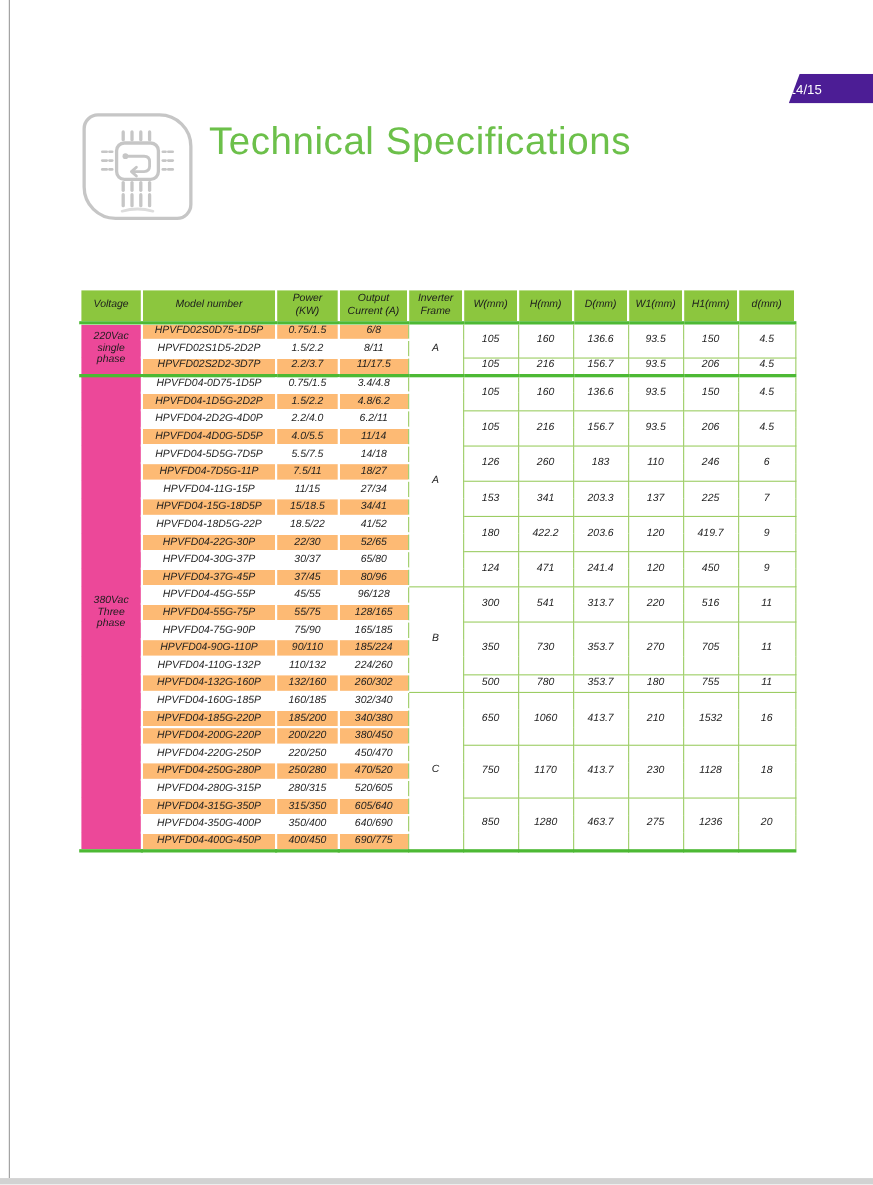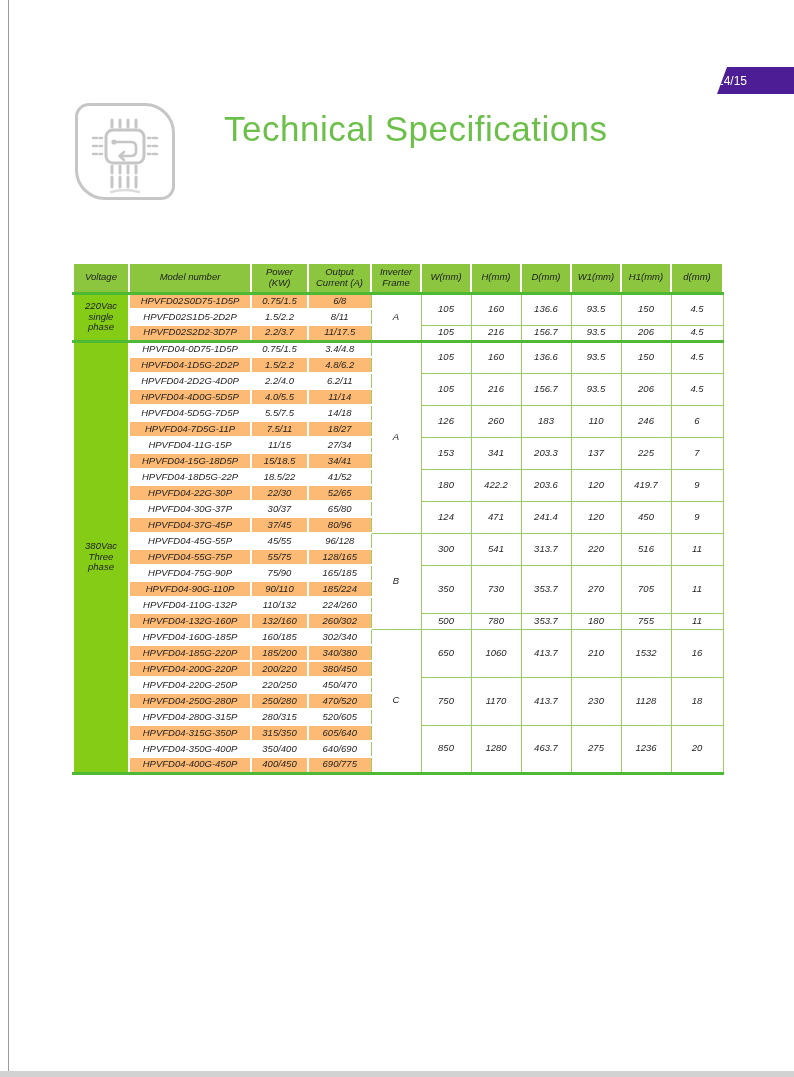--- a/index.html
+++ b/index.html
@@ -9,30 +9,30 @@
   .page-edge-bottom{position:absolute;left:0;bottom:0;width:794px;height:6px;background:#d2d2d2;}
 
   .page-badge{position:absolute;top:67px;right:0;width:77px;height:27px;background:#4c1d95;
         color:#fff;display:flex;align-items:center;justify-content:flex-start;font-size:12px;
         clip-path:polygon(10px 0,100% 0,100% 100%,0 100%);}
   .page-badge .bold{font-weight:normal;}
 
   .chip-icon{position:absolute;left:75px;top:103px;width:100px;height:97px;
         border:3px solid #c6c6c6;border-radius:14px 30px 14px 30px;box-sizing:border-box;}
   .doc-title{position:absolute;left:190px;top:109px;font-size:35px;color:#6cc04a;
-        letter-spacing:0.5px;white-space:nowrap;margin-left:34px;}
+        letter-spacing:0.5px;white-space:nowrap;}
 
   table.spec{position:absolute;left:72px;top:262px;width:650px;border-collapse:collapse;
         table-layout:fixed;border-bottom:3px solid #4db934;font-style:italic;}
   table.spec td,table.spec th{padding:0;text-align:center;vertical-align:middle;
         font-size:9.5px;line-height:1.15;overflow:hidden;}
   table.spec thead tr{height:30px;}
   table.spec tbody tr{height:16px;}
   th.hdr{background:#8cc63e;border:2px solid #fff;font-weight:400;color:#1d1d1d;}
-  td.voltage-cell{background:#84cc16;border:2px solid #fff;border-right:2px solid #fff;color:#1d1d1d;}
+  td.voltage-cell{background:#ec4899;border:2px solid #fff;border-right:2px solid #fff;color:#1d1d1d;}
   td.cell{background:#fff;border:2px solid #fff;}
   td.cell.shade{background:#fdba74;}
   td.cell.cur{border-right:none;}
   td.frame-cell{background:#fff;border:1px solid #9ccd63;}
   td.dim-cell{background:#fff;border:1px solid #9ccd63;}
   tr td.sec-start{border-top:3px solid #4db934 !important;}
 </style>
 </head>
 <body>
 

